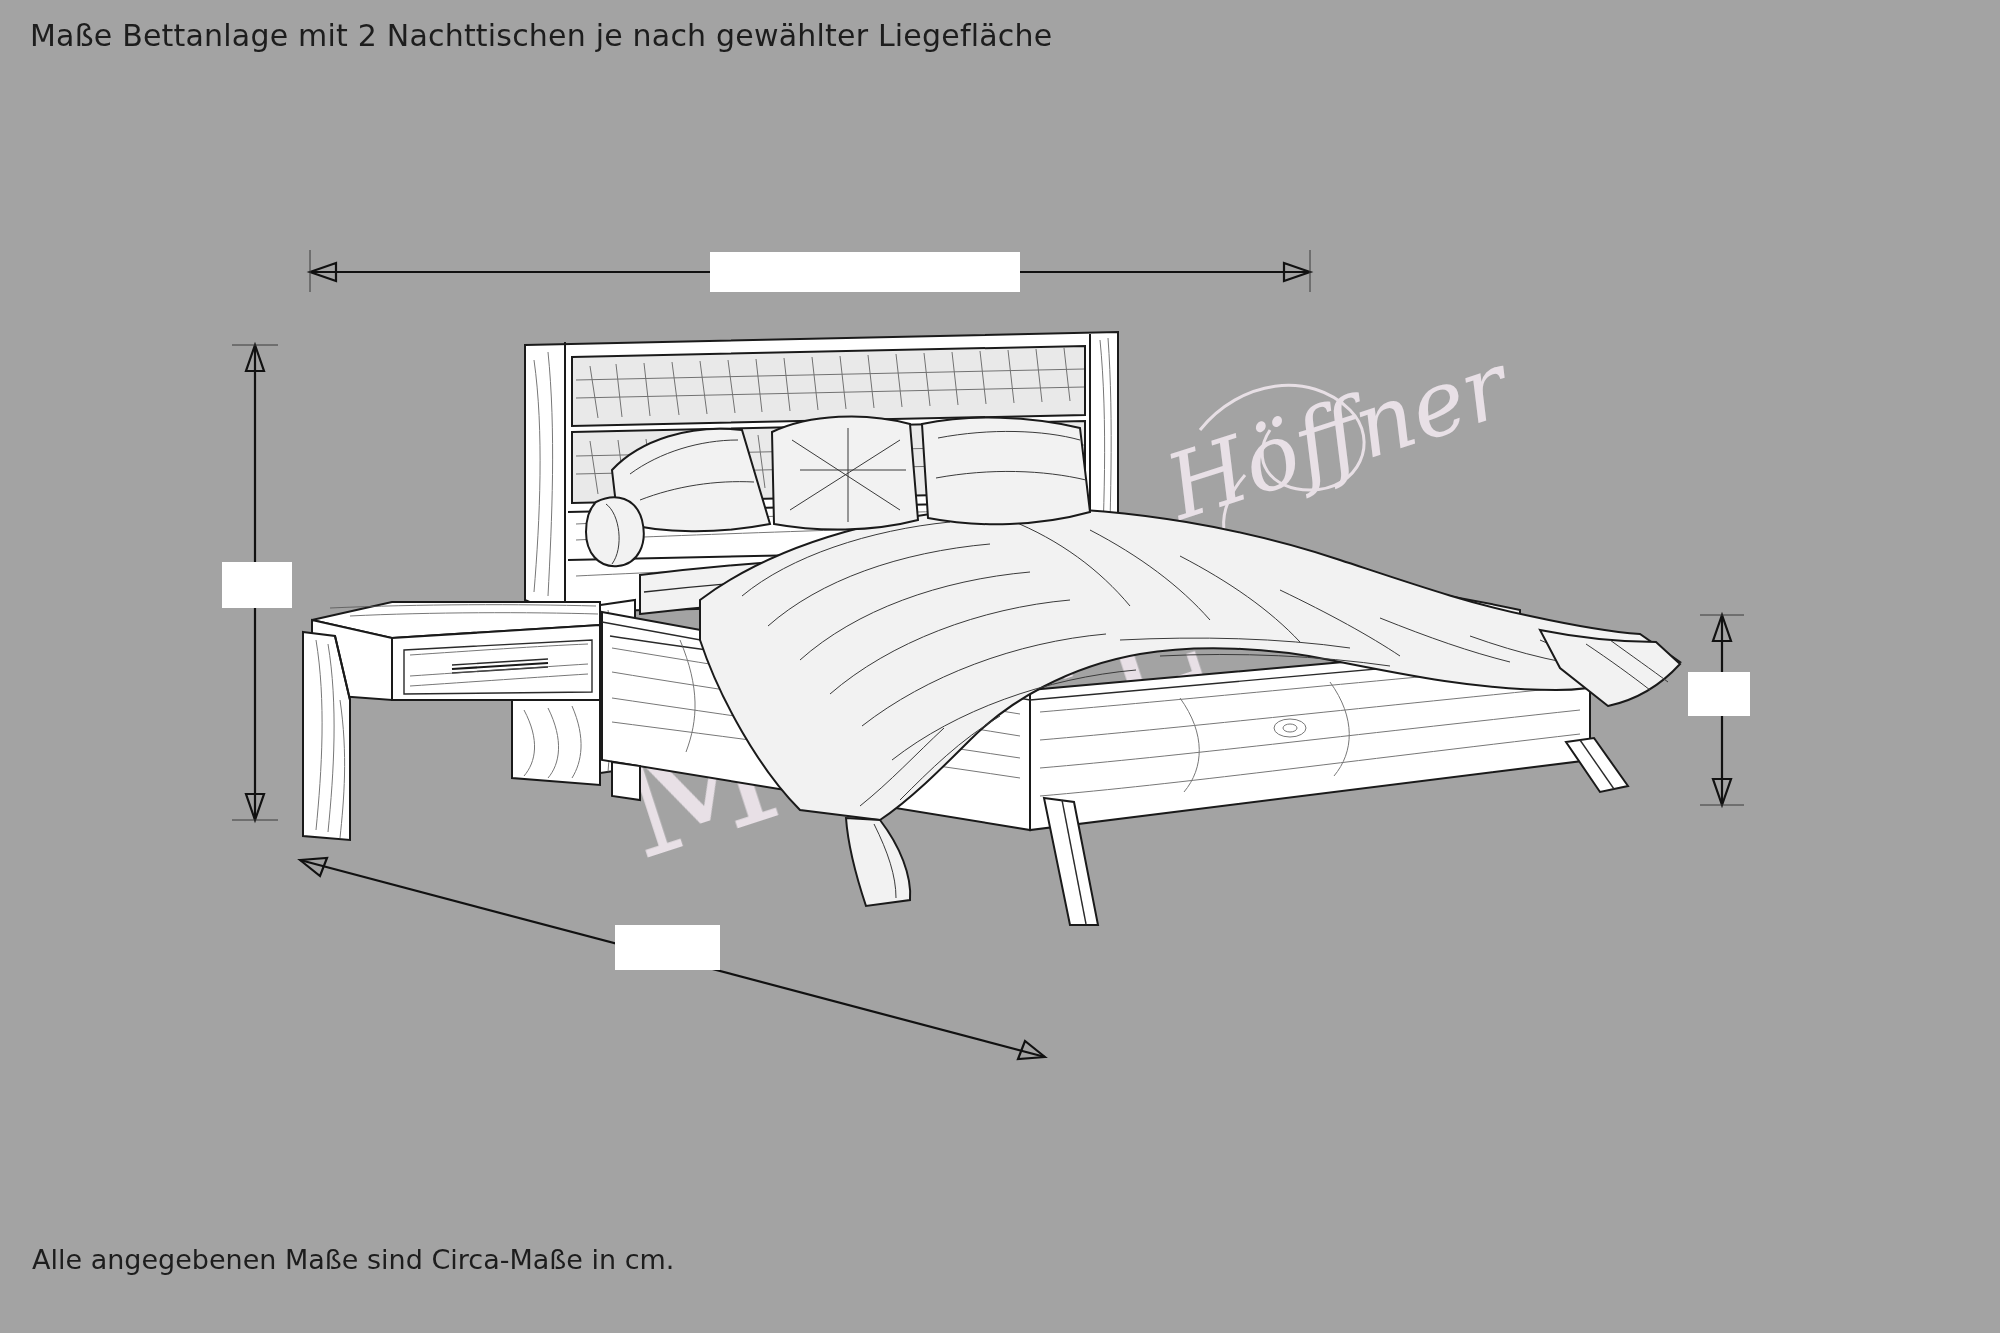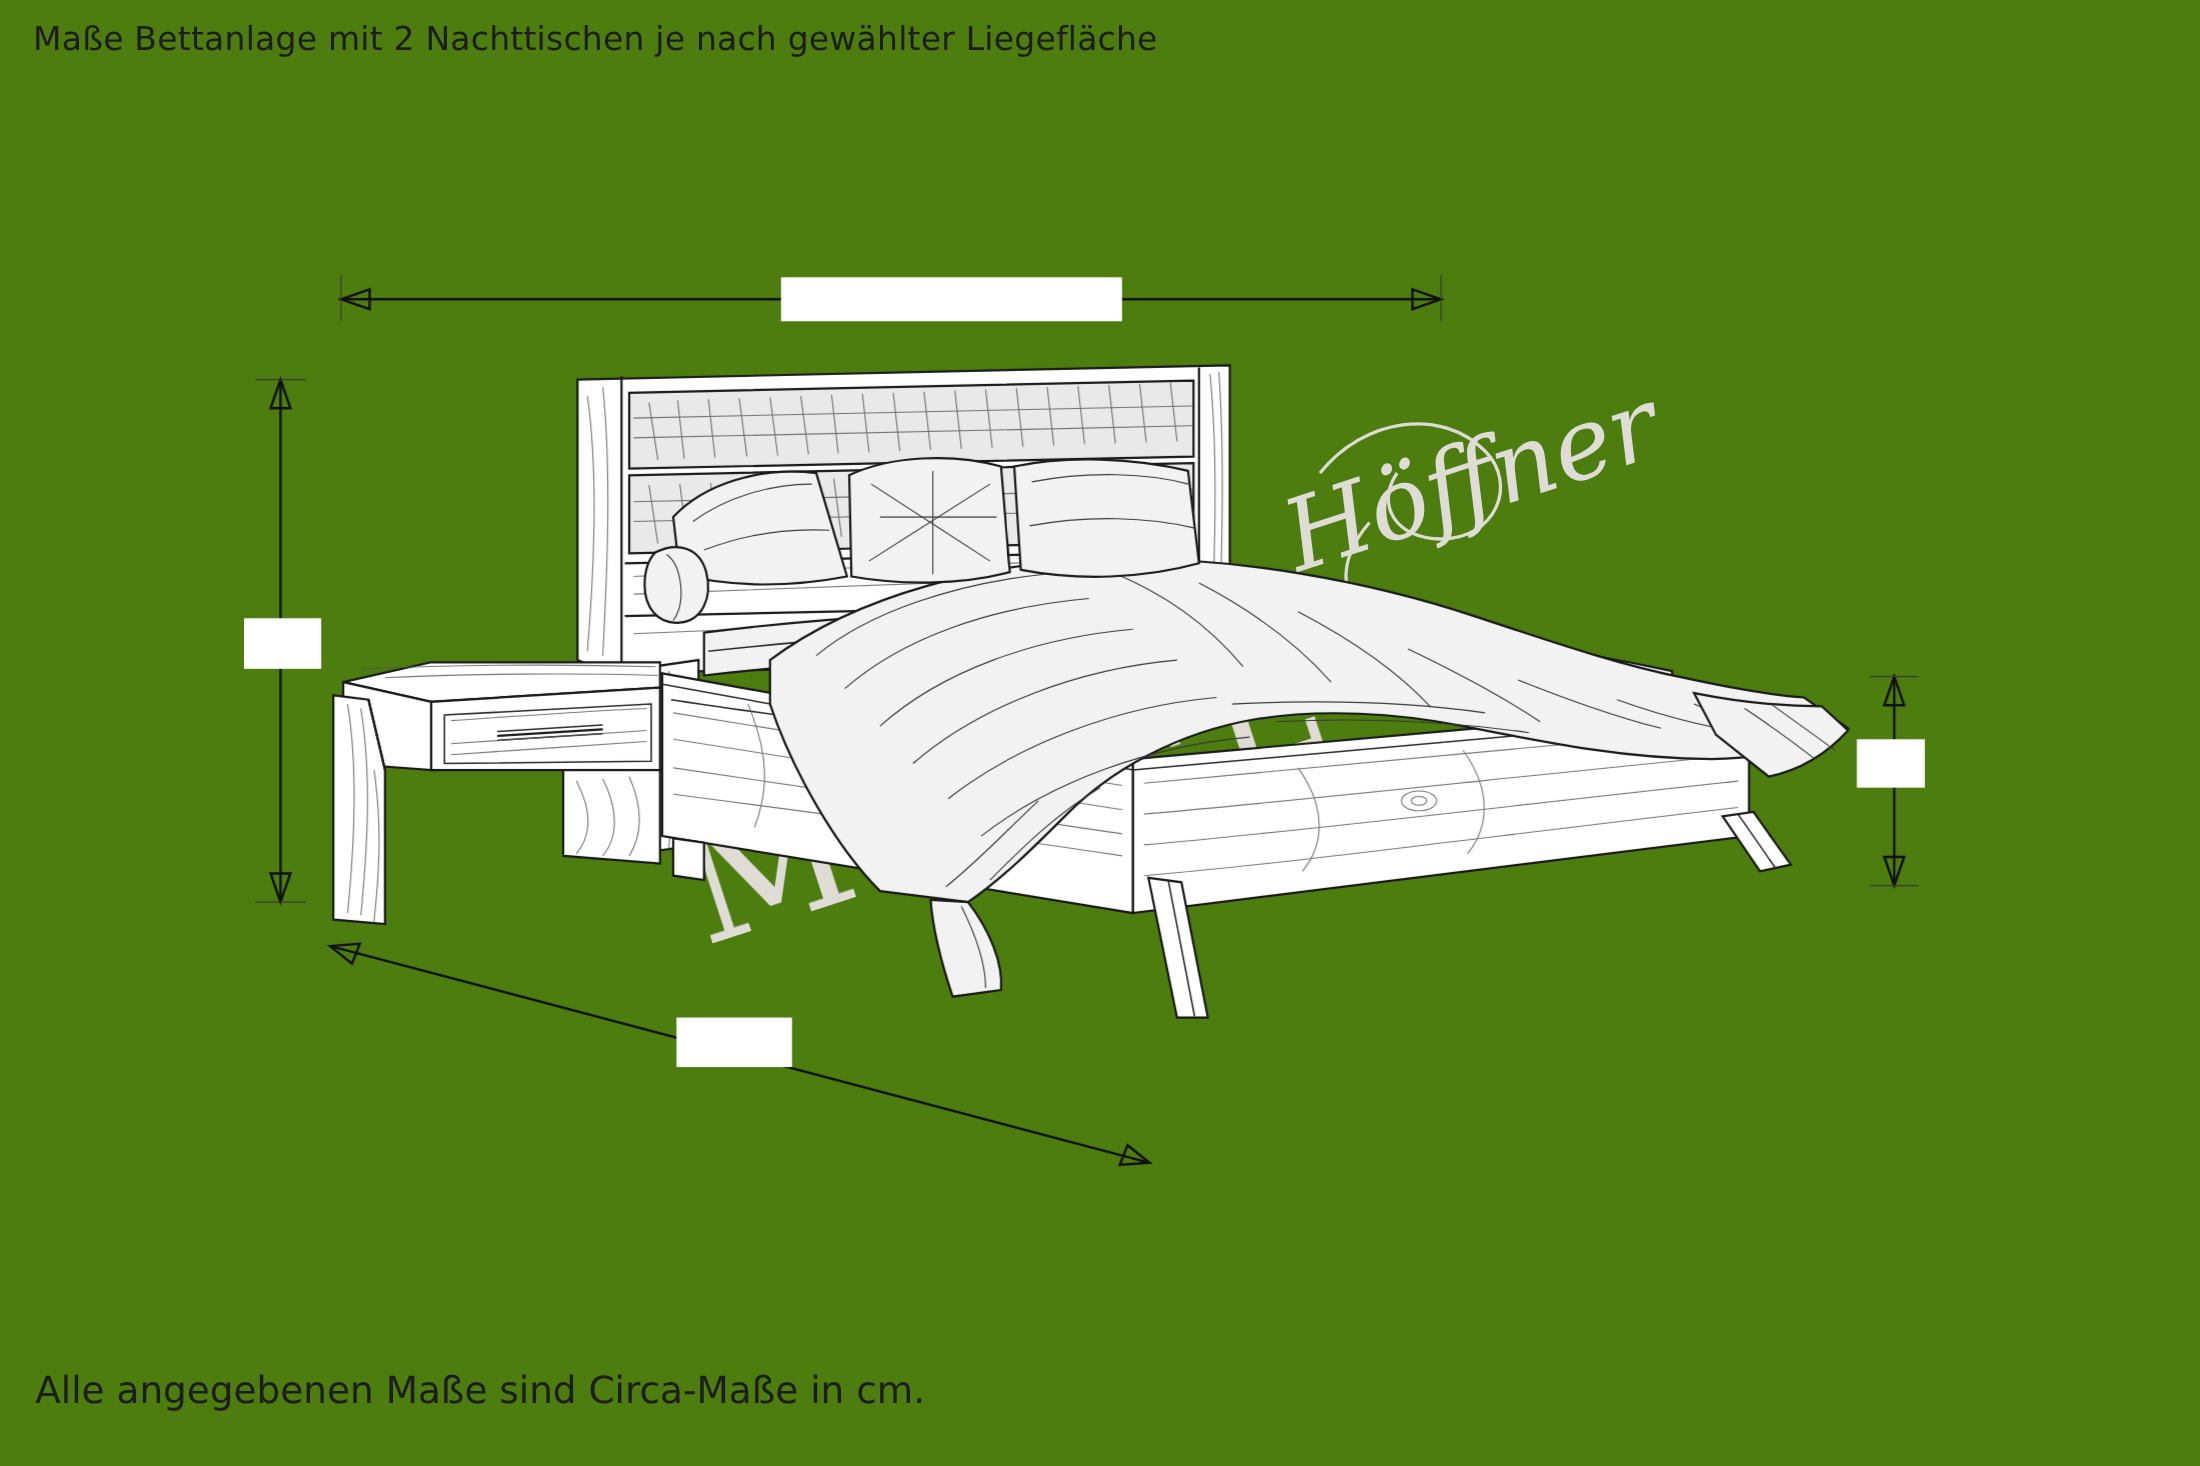--- a/index.html
+++ b/index.html
@@ -11,36 +11,36 @@
     width: 2000px;
     height: 1333px;
     position: relative;
     overflow: hidden;
     font-family: "DejaVu Sans", sans-serif;
     color: #1a1a1a;
   }
   #sheet {
     position: absolute;
     inset: 0;
-    background: #4d7c0f;
+    background: #a3a3a3;
   }
   .title {
     position: absolute;
     left: 30px;
     top: 18px;
     font-size: 30px;
     letter-spacing: 0.2px;
     color: #1d1d1d;
     white-space: nowrap;
   }
   .footnote {
     position: absolute;
     left: 32px;
     top: 1244px;
-    font-size: 34px;
+    font-size: 27px;
     color: #1d1d1d;
     white-space: nowrap;
   }
   .dimlabel {
     position: absolute;
     font-size: 27px;
     color: #111111;
     white-space: nowrap;
   }
   #lbl-width { left: 735px; top: 252px; }

